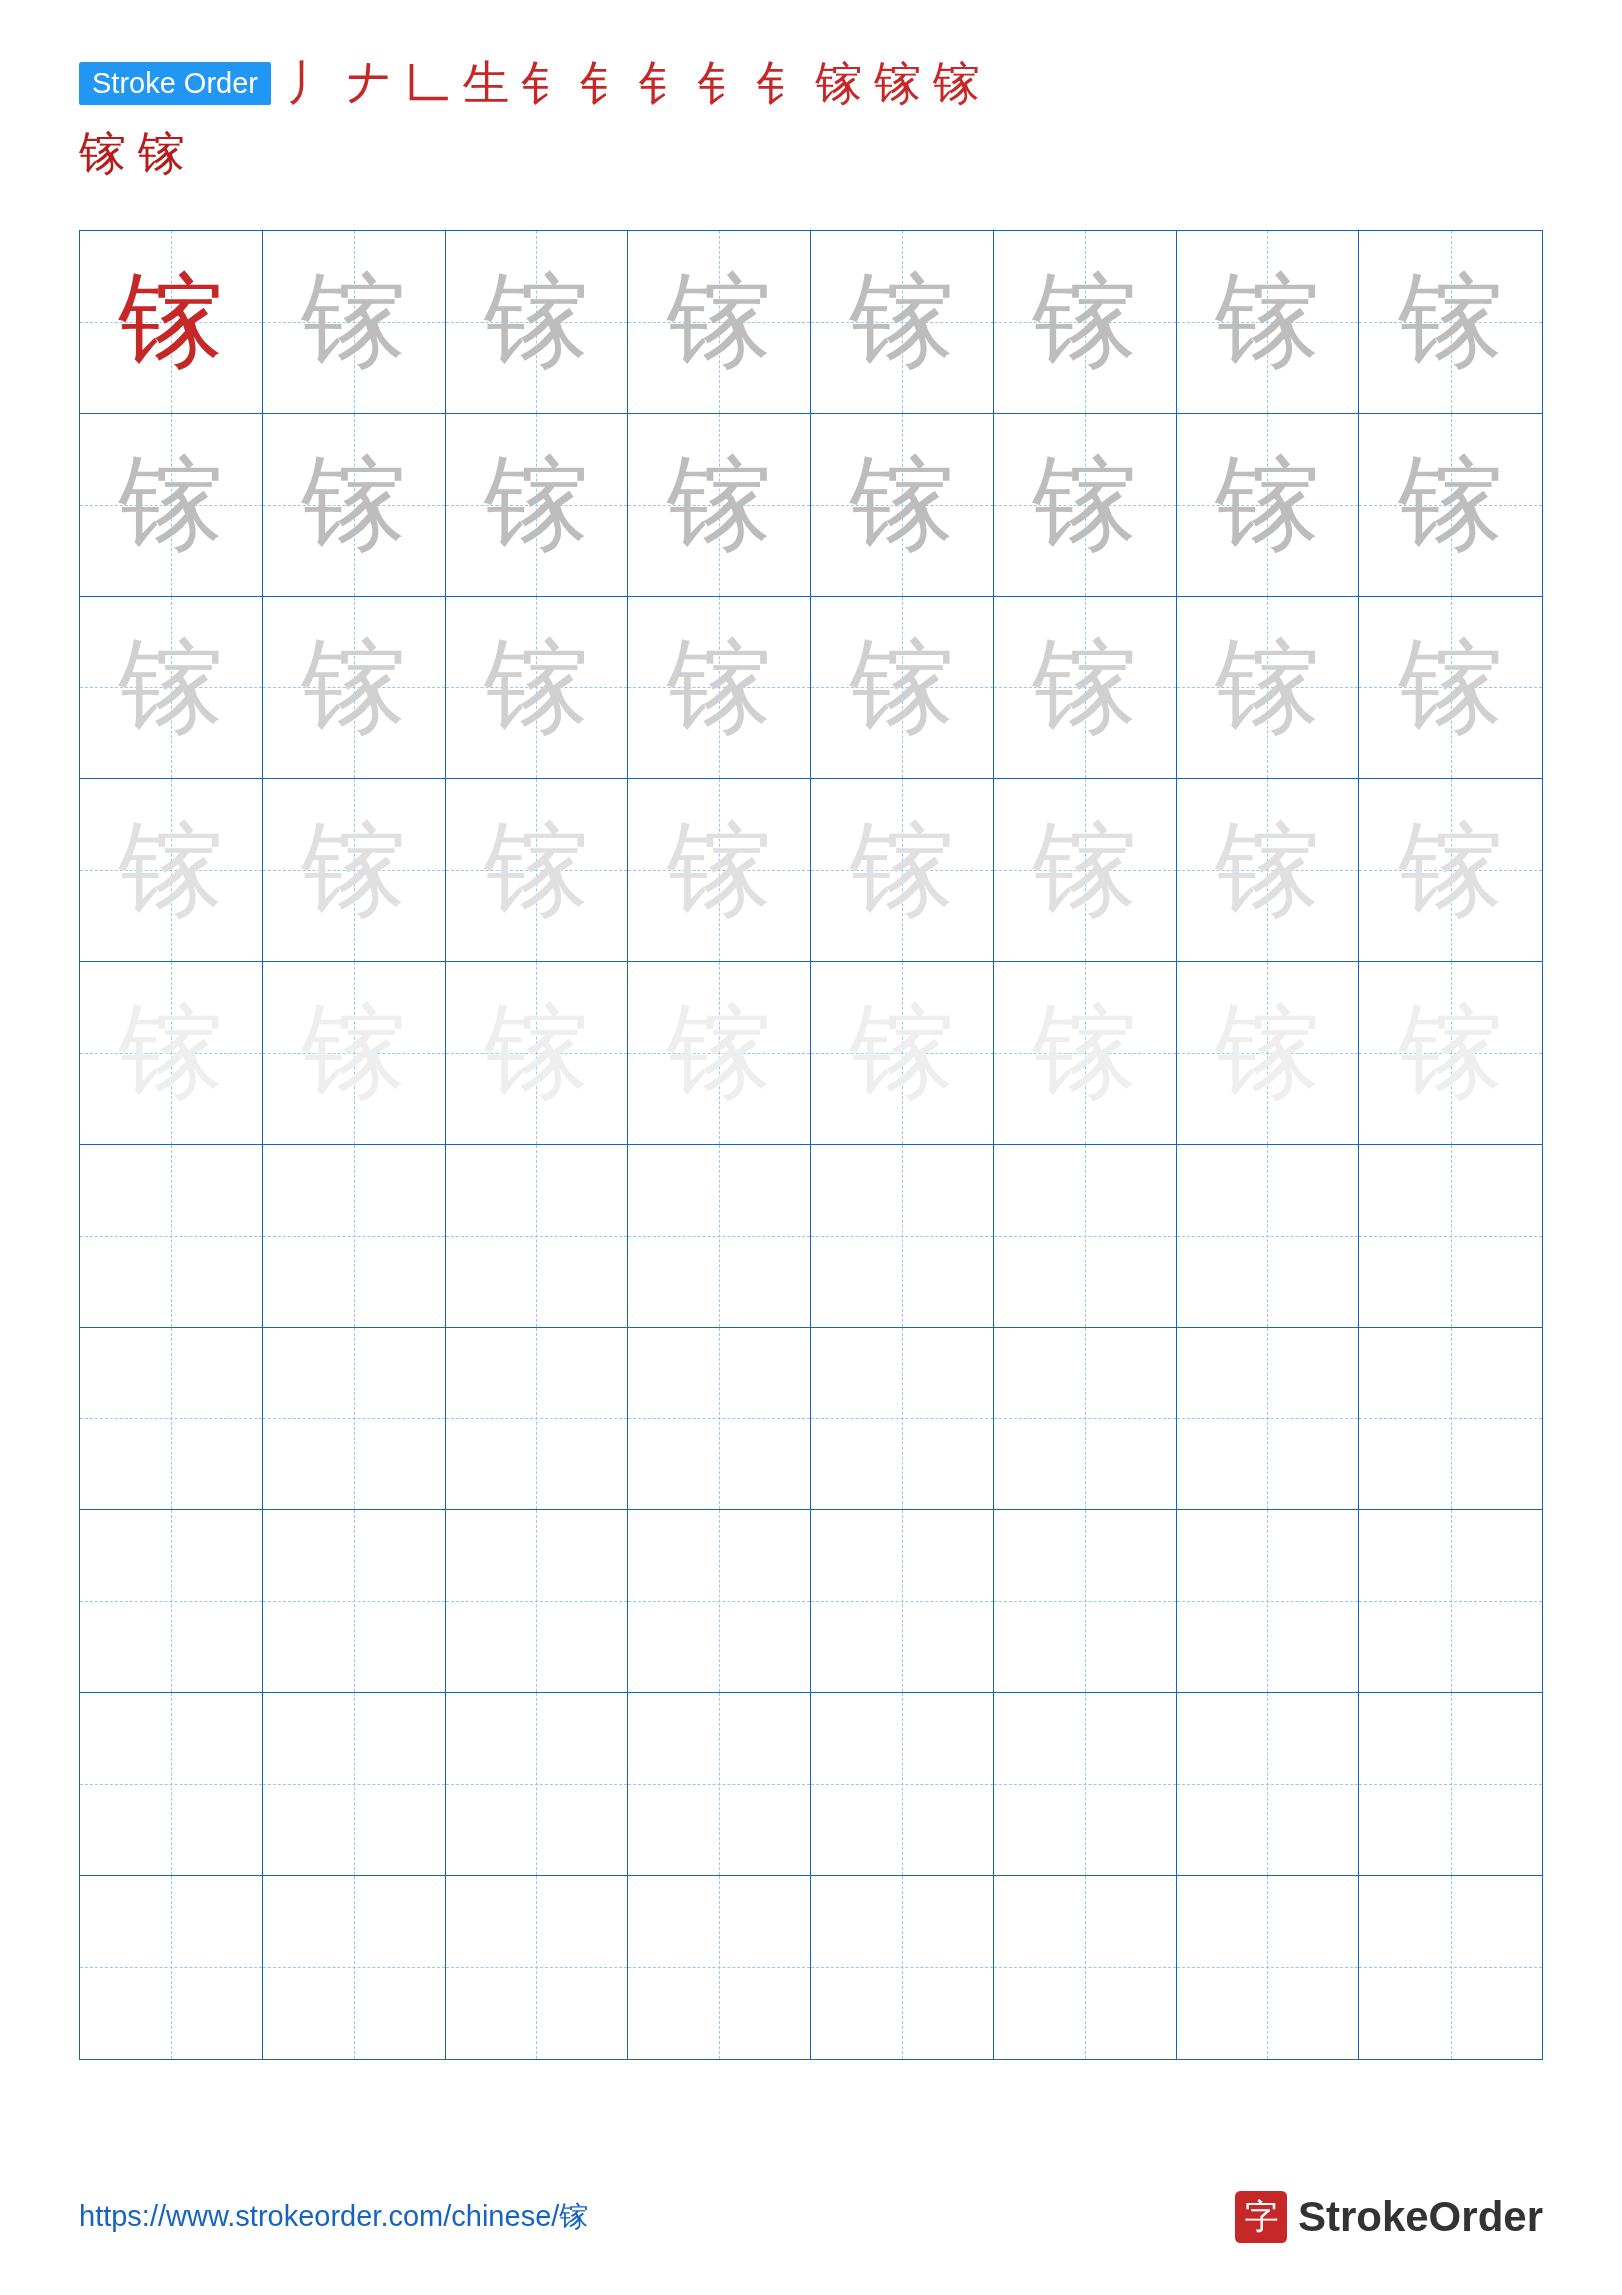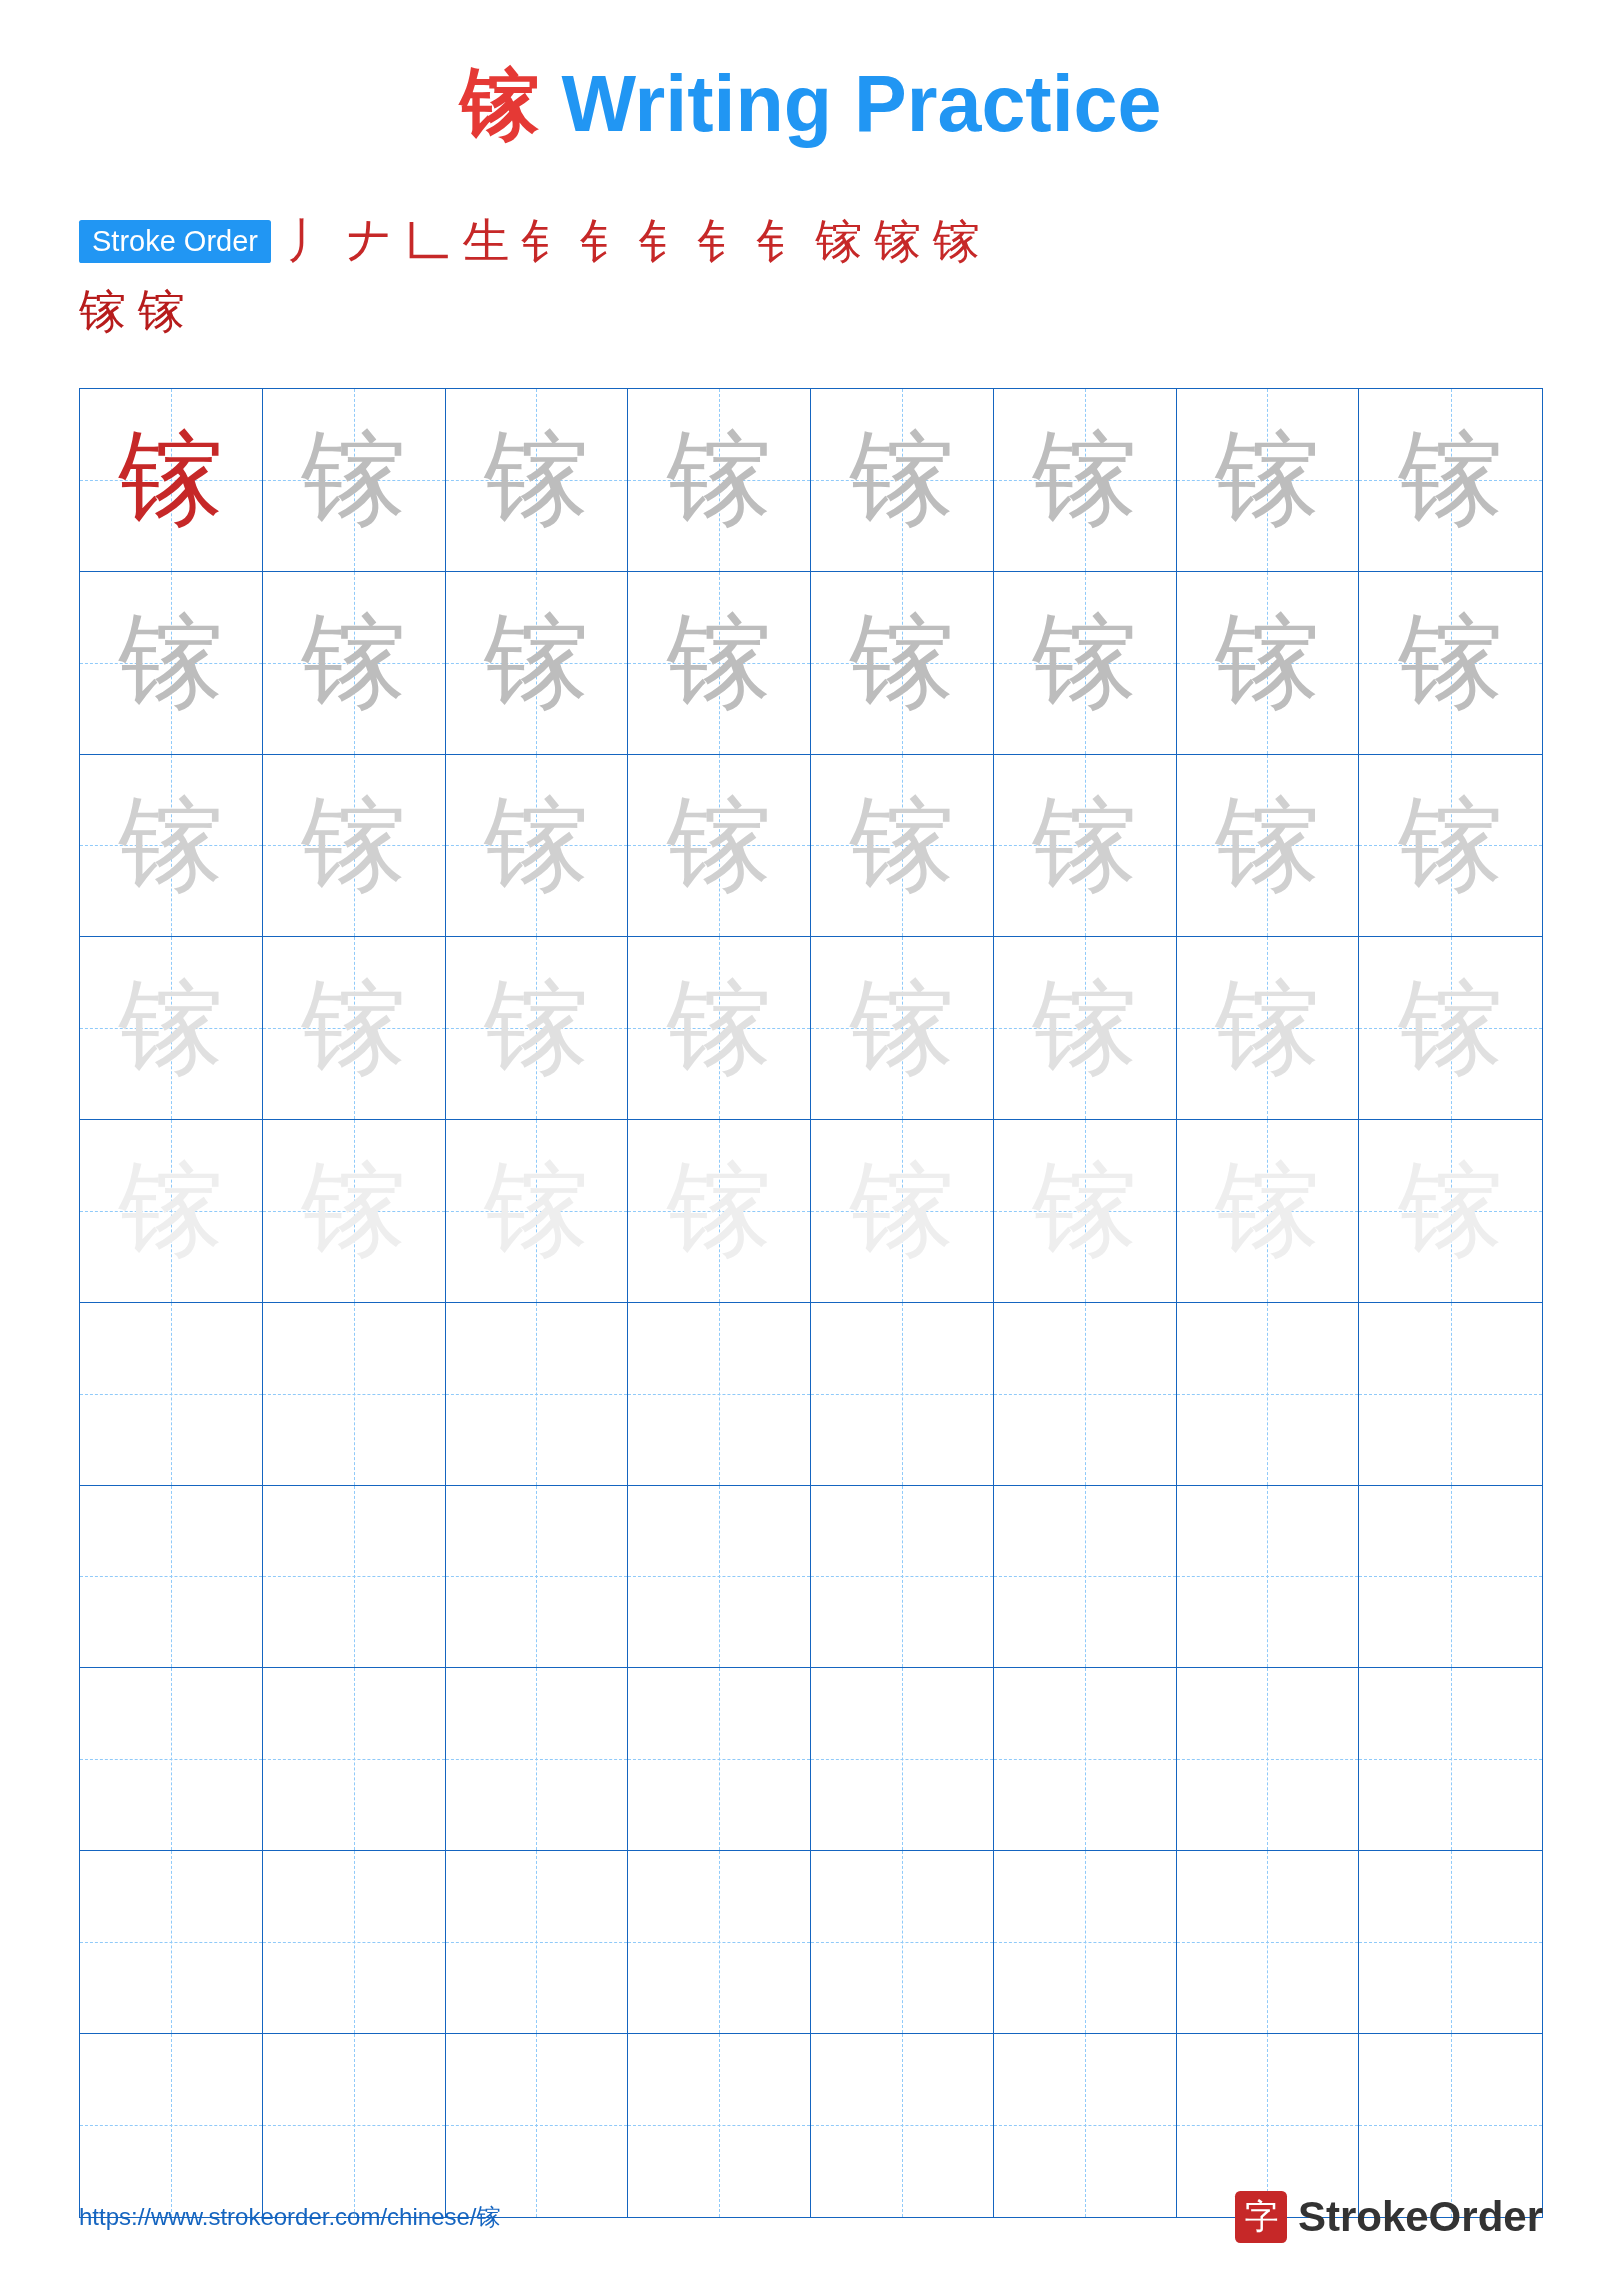--- a/index.html
+++ b/index.html
@@ -164,21 +164,21 @@
       bottom: 52px;
       left: 79px;
       right: 79px;
       display: flex;
       align-items: center;
       justify-content: space-between;
     }
 
     .footer-url {
       font-family: sans-serif;
-      font-size: 24px;
+      font-size: 29px;
       color: #1565c0;
     }
 
     .footer-logo {
       display: flex;
       align-items: center;
       gap: 10.5px;
     }
 
     .footer-logo-icon {
@@ -199,24 +199,20 @@
       font-size: 42px;
       color: #333;
       font-weight: bold;
     }
   </style>
 </head>
 <body>
 
 <div class="page">
 
-  <div class="title">
-    <span class="title-char">镓</span>
-    <span>Writing Practice</span>
-  </div>
 
   <div class="stroke-order-section">
     <div class="stroke-order-row">
       <span class="stroke-order-badge">Stroke Order</span>
       <div class="stroke-seq">
         <span class="stroke-char">丿</span>
         <span class="stroke-char">𠂇</span>
         <span class="stroke-char">𠃊</span>
         <span class="stroke-char">生</span>
         <span class="stroke-char">钅</span>

